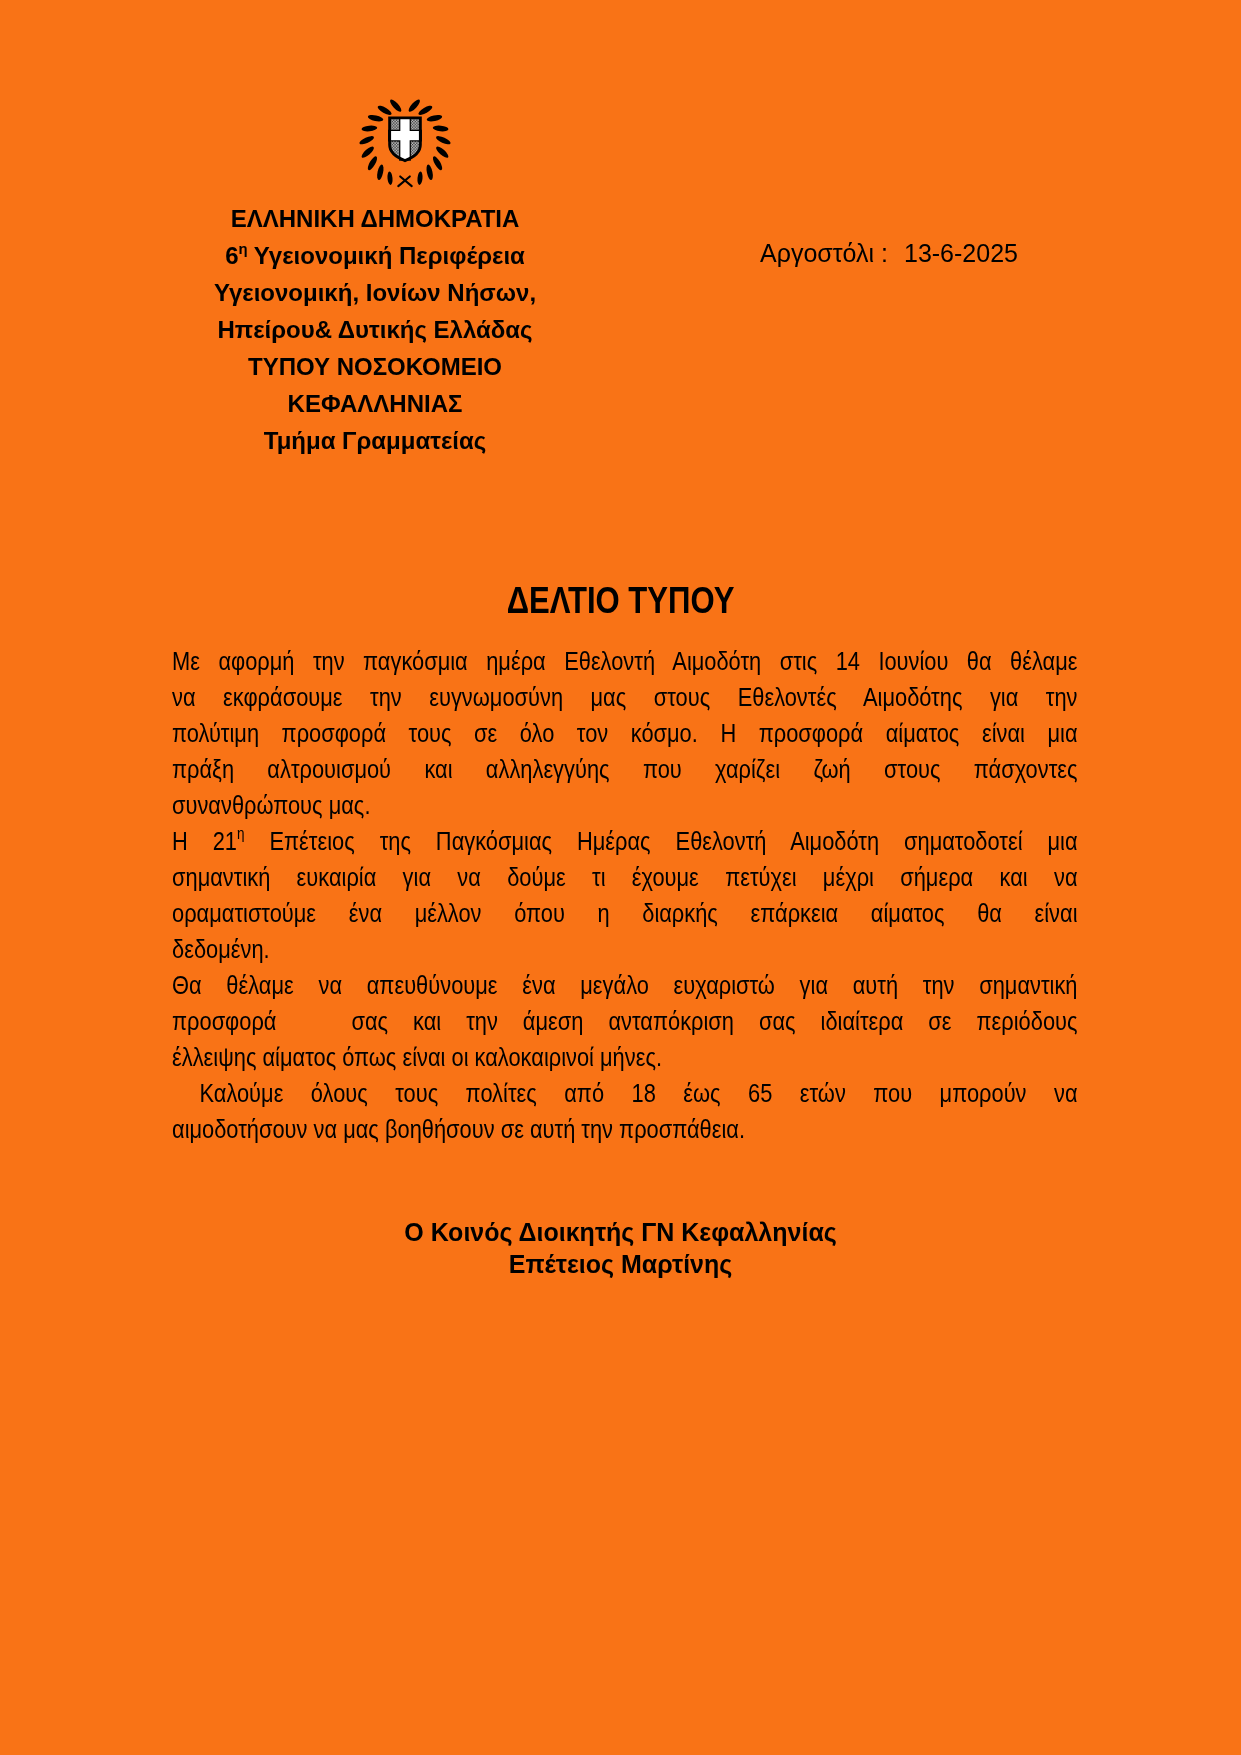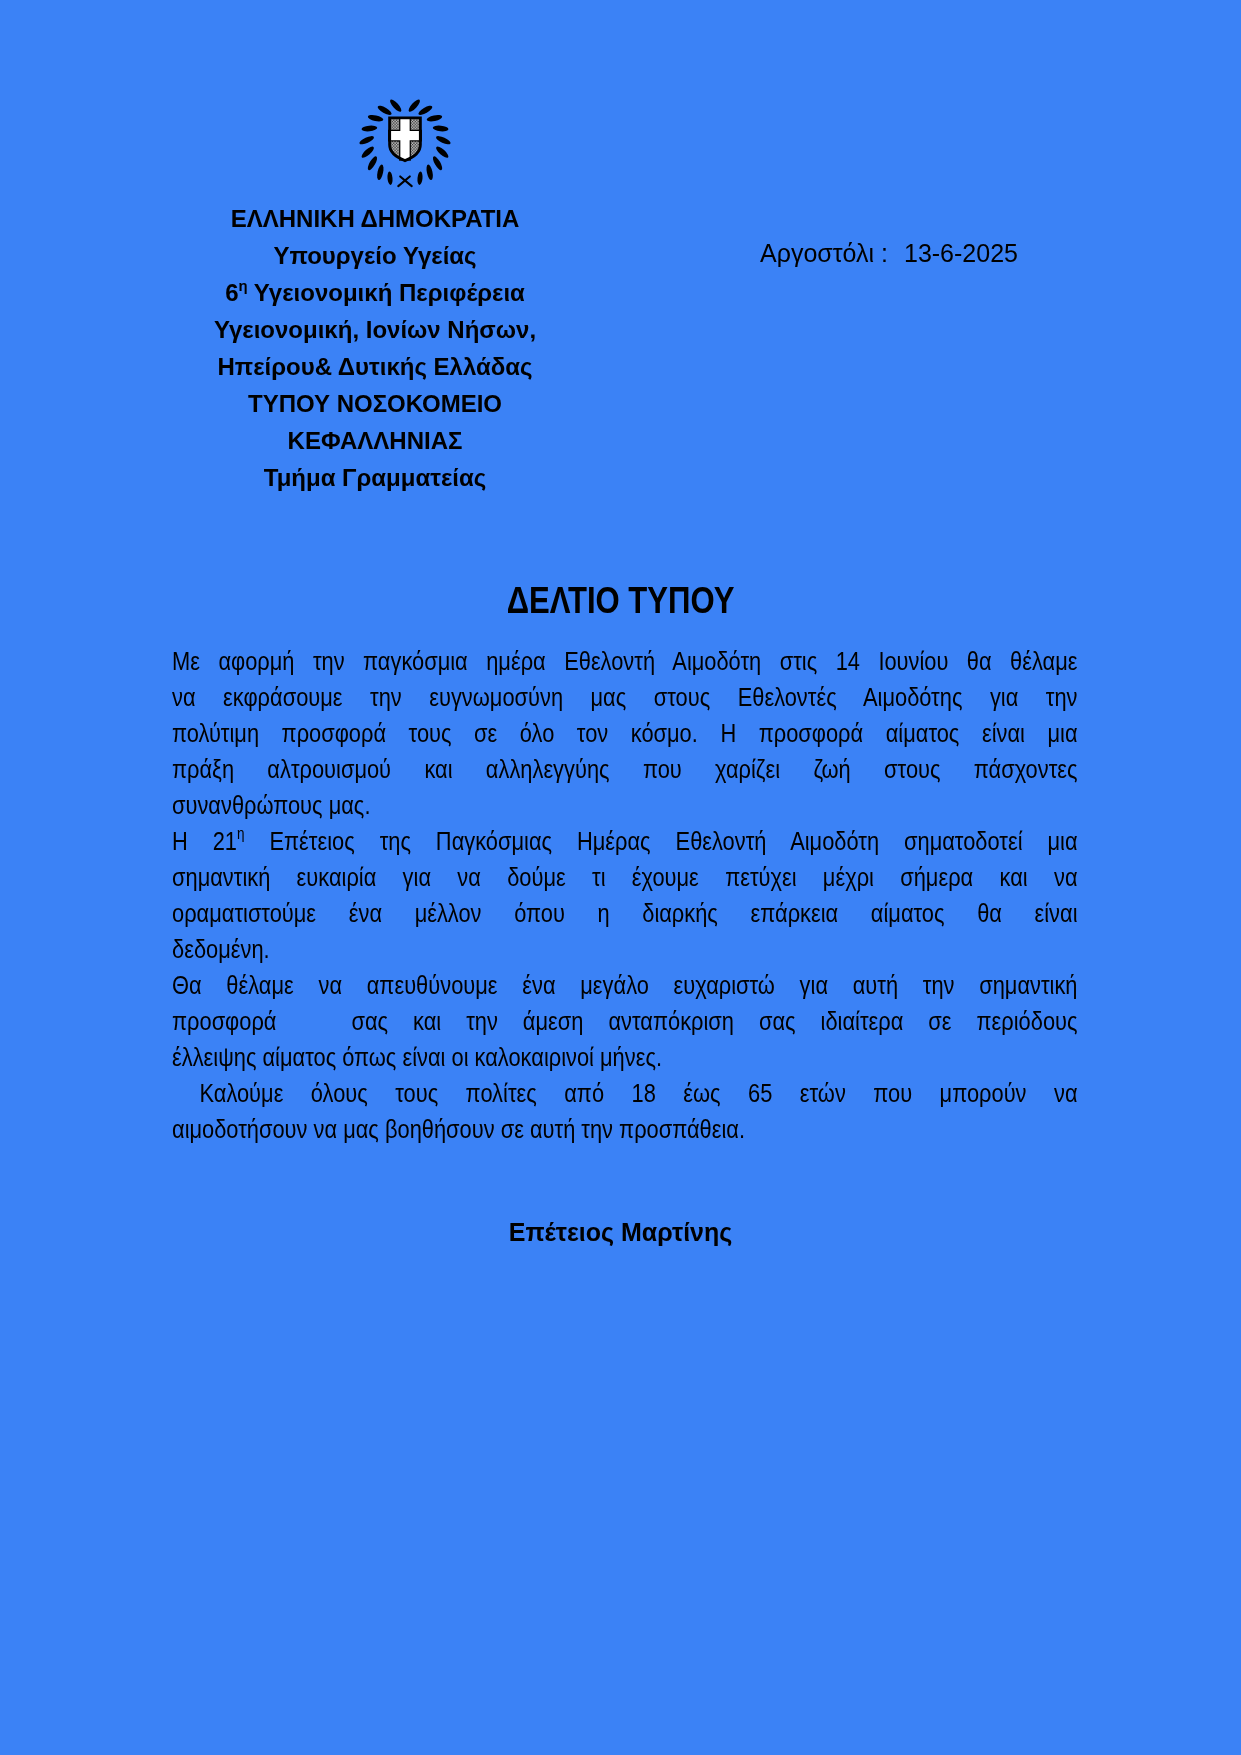--- a/index.html
+++ b/index.html
@@ -1,20 +1,20 @@
 <!DOCTYPE html>
 <html><head>
 <meta charset="utf-8">
 <style>
   html,body{margin:0;padding:0;background:#ffffff;}
   .page{
     position:relative;
     width:1241px;
     height:1755px;
-    background:#3b82f6;
+    background:#f97316;
     color:#000000;
     font-family:"Liberation Sans", sans-serif;
     overflow:hidden;
   }
   
   .emblem{
     position:absolute;
     left:357px; top:92px;
     width:96px; height:96px;
   }
@@ -141,21 +141,20 @@
       </g>
 
       <path d="M34 27 H66 V55 C66 63 58 68.5 50 71.5 C42 68.5 34 63 34 55 Z" fill="url(#cheq)"></path>
       <path d="M44.5 27 h11 v13 H67 v11 H55.5 v20 h-11 v-20 H33 v-11 h11.5 Z" fill="#ffffff" stroke="#000000" stroke-width="1.3"></path>
       <path d="M34 27 H66 V55 C66 63 58 68.5 50 71.5 C42 68.5 34 63 34 55 Z" fill="none" stroke="#000000" stroke-width="3"></path>
     </svg>
   </div>
 
   <div class="letterhead" id="letterhead-lines">
       <div class="lh-line"><span>ΕΛΛΗΝΙΚΗ ΔΗΜΟΚΡΑΤΙΑ</span></div>
-      <div class="lh-line"><span>Υπουργείο Υγείας</span></div>
       <div class="lh-line"><span>6</span><sup>η</sup><span> Υγειονομική Περιφέρεια</span></div>
       <div class="lh-line"><span>Υγειονομική, Ιονίων Νήσων,</span></div>
       <div class="lh-line"><span>Ηπείρου&amp; Δυτικής Ελλάδας</span></div>
       <div class="lh-line"><span>ΤΥΠΟΥ ΝΟΣΟΚΟΜΕΙΟ</span></div>
       <div class="lh-line"><span>ΚΕΦΑΛΛΗΝΙΑΣ</span></div>
       <div class="lh-line"><span>Τμήμα Γραμματείας</span></div>
     </div>
 
   <div class="dateline">
     <span>Αργοστόλι :</span><span class="dgap"></span><span>13-6-2025</span>
@@ -186,16 +185,17 @@
           <div class="body-line last-line"><span>έλλειψης αίματος όπως είναι οι καλοκαιρινοί μήνες.</span></div>
         </div>
         <div class="paragraph">
           <div class="body-line"><span>&nbsp;Καλούμε όλους τους πολίτες από 18 έως 65 ετών που μπορούν να</span></div>
           <div class="body-line last-line"><span>αιμοδοτήσουν να μας βοηθήσουν σε αυτή την προσπάθεια.</span></div>
         </div>
       </div>
   </div>
 
   <div class="signature" id="signature-block">
+      <div class="sig-line"><span>Ο Κοινός Διοικητής ΓΝ Κεφαλληνίας</span></div>
       <div class="sig-line"><span>Επέτειος Μαρτίνης</span></div>
     </div>
 
 </div>
 
 </body></html>

